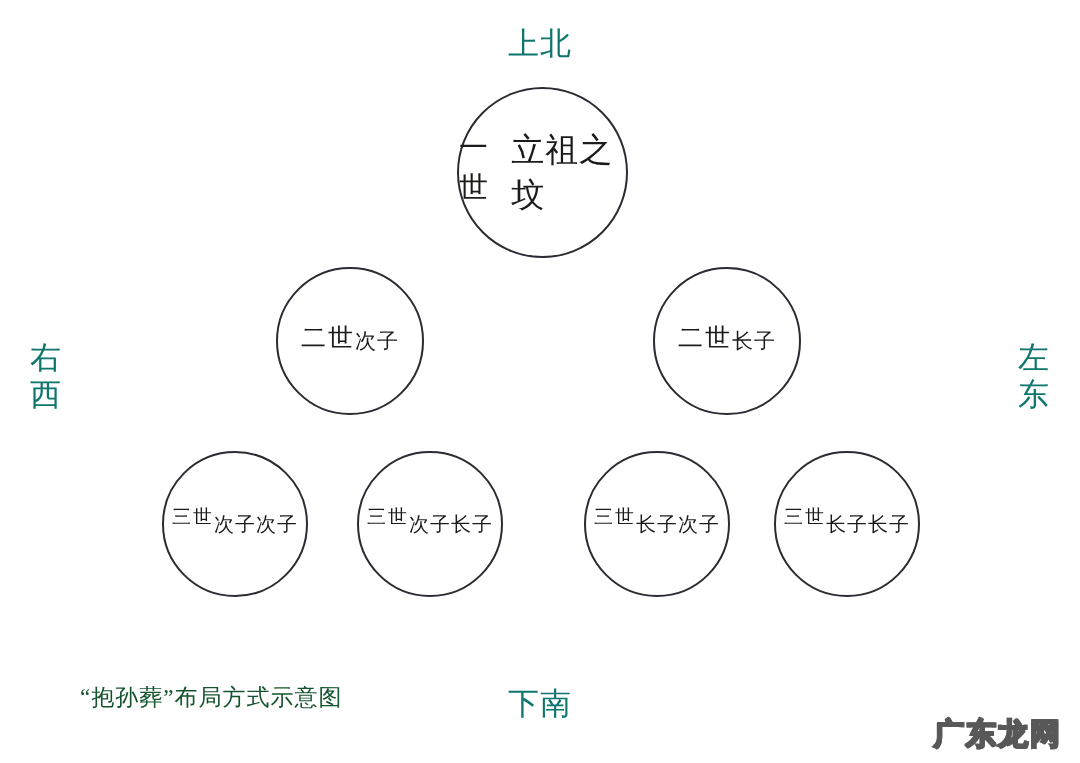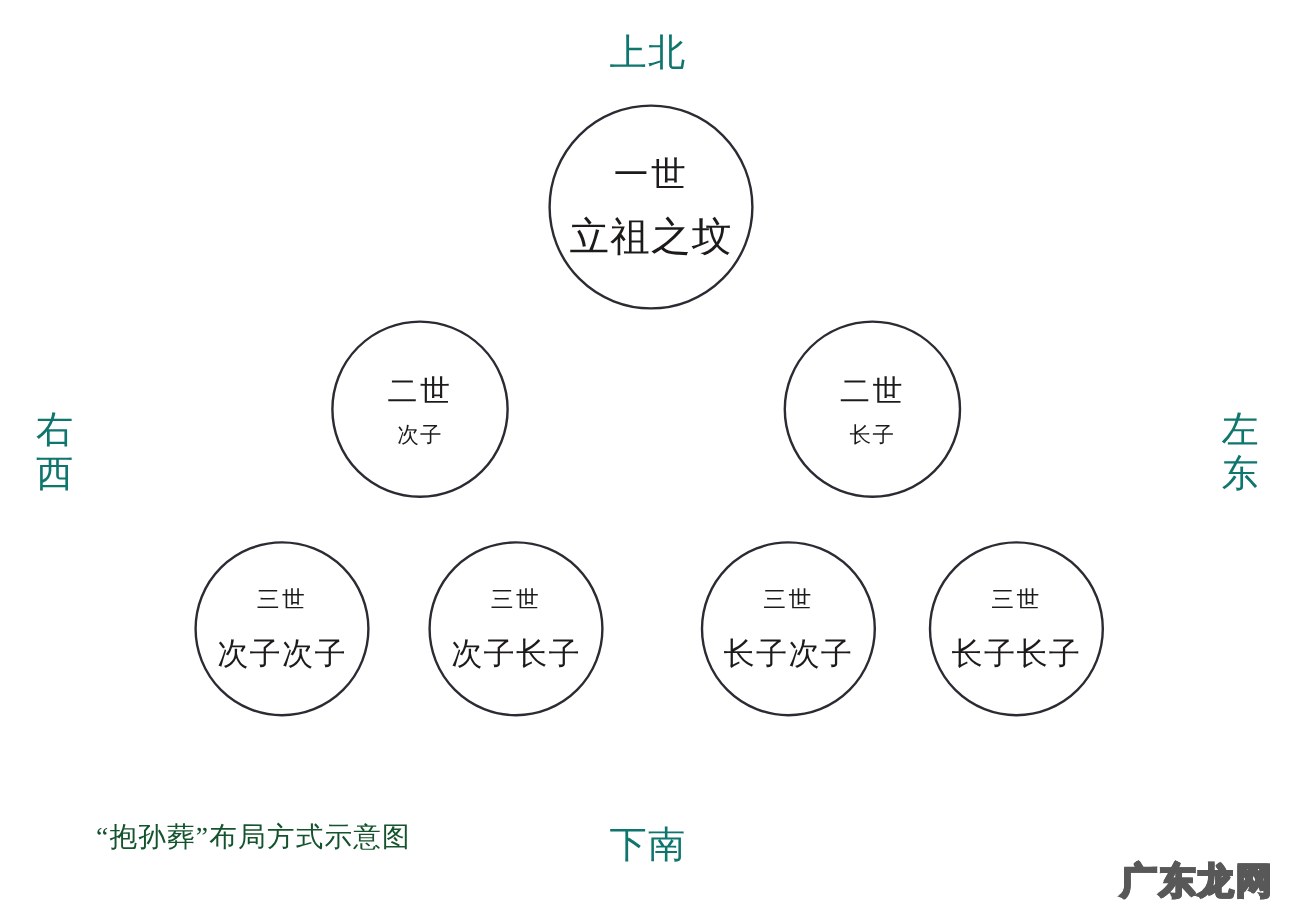--- a/index.html
+++ b/index.html
@@ -43,21 +43,21 @@
   .dir-label .ch { display: block; }
 
   
   .node {
     position: absolute;
     border-radius: 50%;
     border: 2px solid #2b2b33;
     background: #ffffff;
     box-sizing: border-box;
     display: flex;
-    flex-direction: column;
+    flex-direction: row;
     align-items: center;
     justify-content: center;
     color: #1c1b1a;
     font-family: "Liberation Serif", "DejaVu Serif", serif;
   }
   .node .gen {
     display: block;
     letter-spacing: 2px;
   }
   .node .role {
@@ -73,31 +73,31 @@
   }
   .node.g1 .gen  { font-size: 29px; margin-bottom: 9px; }
   .node.g1 .role { font-size: 33px; }
 
   
   .node.g2 {
     width: 148px; height: 148px;
     top: 267px;
   }
   .node.g2 .gen  { font-size: 25px; margin-bottom: 8px; }
-  .node.g2 .role { font-size: 18px; }
+  .node.g2 .role { font-size: 21px; }
   .node.g2.west { left: 276px; }
   .node.g2.east { left: 653px; }
 
   
   .node.g3 {
     width: 146px; height: 146px;
     top: 451px;
   }
   .node.g3 .gen  { font-size: 19px; margin-bottom: 14px; }
-  .node.g3 .role { font-size: 26px; text-align: right; }
+  .node.g3 .role { font-size: 20px; text-align: right; }
   .node.g3.p1 { left: 162px; }
   .node.g3.p2 { left: 357px; }
   .node.g3.p3 { left: 584px; }
   .node.g3.p4 { left: 774px; }
 
   
   #caption {
     position: absolute;
     left: 80px;
     top: 682px;

